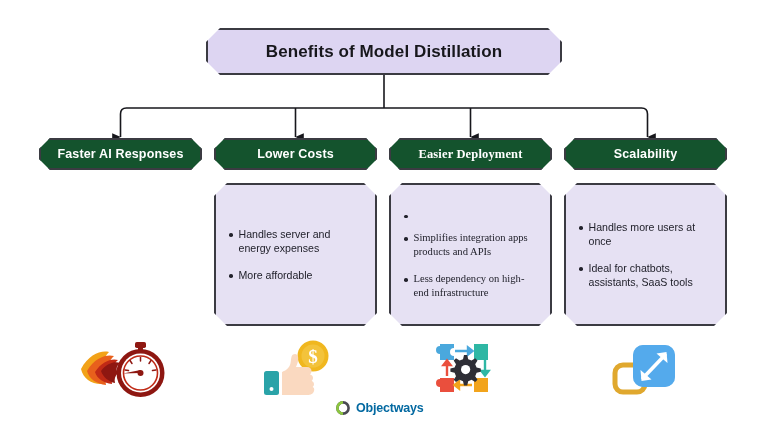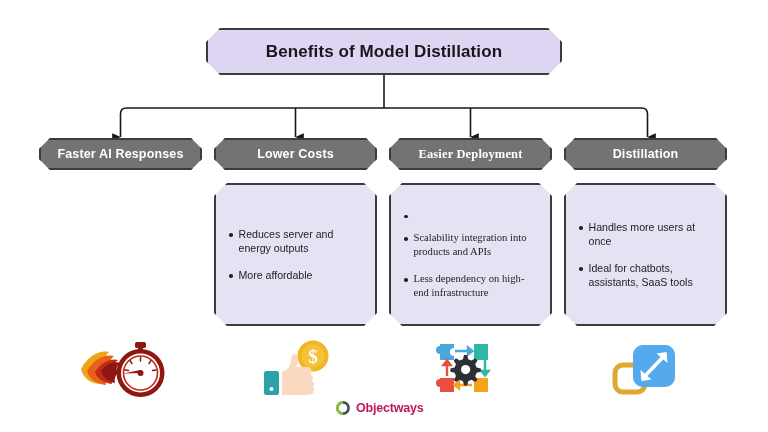--- a/index.html
+++ b/index.html
@@ -58,21 +58,21 @@
   }
   .col-0 { left: 39px; }
   .col-1 { left: 214px; }
   .col-2 { left: 389px; font-family: Liberation Serif, serif; }
   .col-3 { left: 564px; }
 
   .col-header {
     position: relative;
     width: 163px;
     height: 32px;
-    background: #737373;
+    background: #14532d;
     border: 2.5px solid #3b3b42;
     -webkit-clip-path: polygon(11px 0, calc(100% - 11px) 0, 100% 11px, 100% calc(100% - 11px), calc(100% - 11px) 100%, 11px 100%, 0 calc(100% - 11px), 0 11px);
     clip-path: polygon(11px 0, calc(100% - 11px) 0, 100% 11px, 100% calc(100% - 11px), calc(100% - 11px) 100%, 11px 100%, 0 calc(100% - 11px), 0 11px);
     display: flex;
     align-items: center;
     justify-content: center;
   }
   .col-header .label {
     font-size: 12.5px;
     font-weight: bold;
@@ -136,21 +136,21 @@
     position: absolute;
     left: 335px;
     top: 400px;
     display: flex;
     align-items: center;
     gap: 5px;
   }
   .footer-logo .brand {
     font-size: 12.5px;
     font-weight: bold;
-    color: #be185d;
+    color: #0369a1;
     letter-spacing: -0.2px;
   }
 </style>
 </head>
 <body>
 
 <div id="canvas">
 
   <svg id="connectors" viewBox="0 0 768 432">
     <defs>
@@ -177,51 +177,51 @@
     </div>
   </div>
 
   <div class="column col-1">
     <div class="col-header">
       <span class="label">Lower Costs</span>
     </div>
     <div class="col-body">
       <div class="bullet-row">
         <span class="bullet-dot"></span>
-        <span class="bullet-text">Reduces server and energy outputs</span>
+        <span class="bullet-text">Handles server and energy expenses</span>
       </div>
       <div class="bullet-row">
         <span class="bullet-dot"></span>
         <span class="bullet-text">More affordable</span>
       </div>
     </div>
   </div>
 
   <div class="column col-2">
     <div class="col-header">
       <span class="label">Easier Deployment</span>
     </div>
     <div class="col-body">
       <div class="bullet-row">
         <span class="bullet-dot"></span>
       </div>
       <div class="bullet-row">
         <span class="bullet-dot"></span>
-        <span class="bullet-text">Scalability integration into products and APIs</span>
+        <span class="bullet-text">Simplifies integration apps products and APIs</span>
       </div>
       <div class="bullet-row">
         <span class="bullet-dot"></span>
         <span class="bullet-text">Less dependency on high-end infrastructure</span>
       </div>
     </div>
   </div>
 
   <div class="column col-3">
     <div class="col-header">
-      <span class="label">Distillation</span>
+      <span class="label">Scalability</span>
     </div>
     <div class="col-body">
       <div class="bullet-row">
         <span class="bullet-dot"></span>
         <span class="bullet-text">Handles more users at once</span>
       </div>
       <div class="bullet-row">
         <span class="bullet-dot"></span>
         <span class="bullet-text">Ideal for chatbots, assistants, SaaS tools</span>
       </div>

